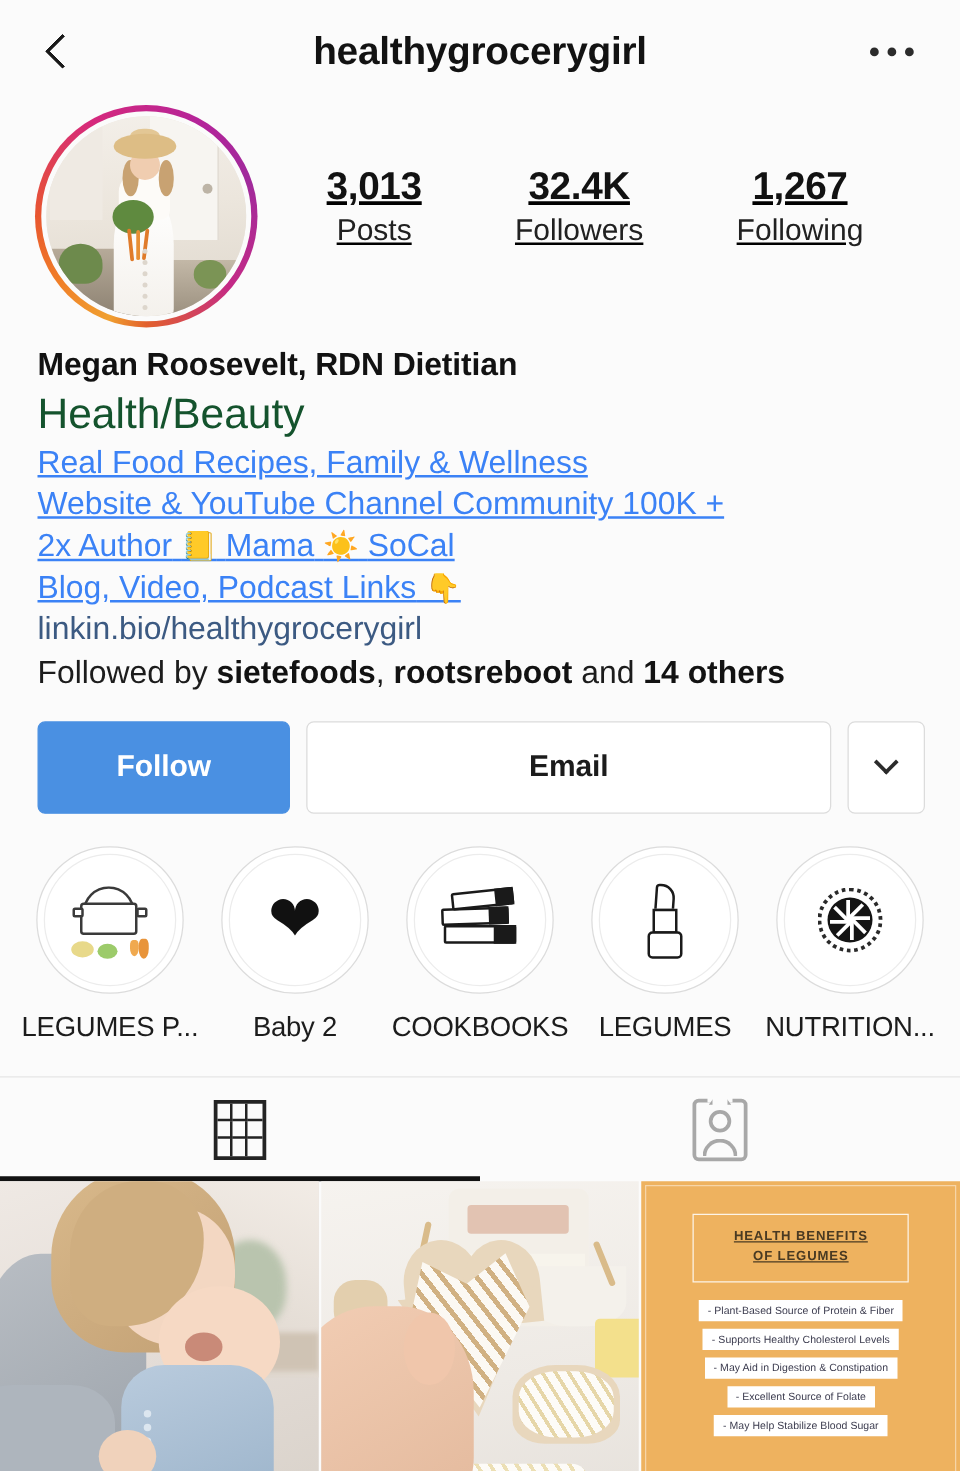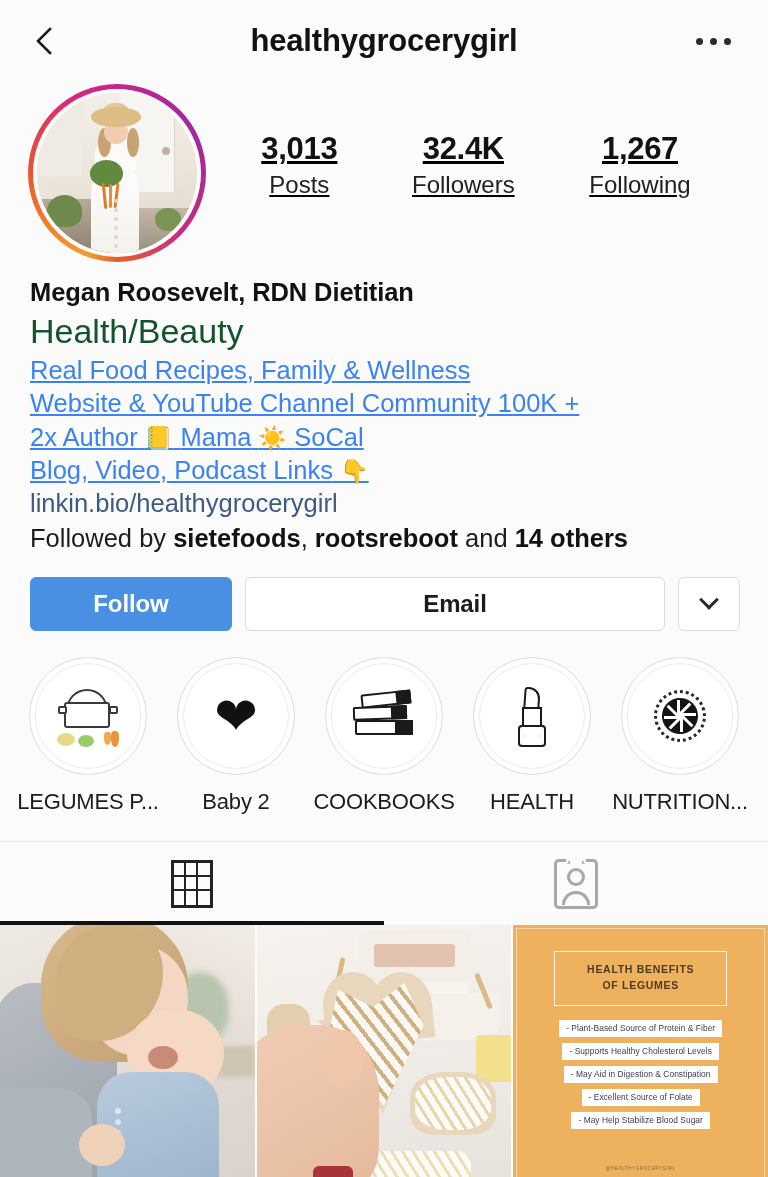--- a/index.html
+++ b/index.html
@@ -83,21 +83,21 @@
   .bio-cat { font-size:34px; color:#14532d; line-height:1.31; }
   .bio-line { font-size:25.5px; color:#3b82f6; line-height:1.31; white-space:nowrap;text-decoration:underline; }
   .bio-line .emo { font-size:23px; }
   .bio-link { font-size:25.5px; color:#3c5a82; line-height:1.31; display:block; }
   .bio-followed { font-size:25.5px; color:#1c1c1c; line-height:1.31; margin-top:1px; }
   .bio-followed b { font-weight:bold; color:#121212; }
 
   
   .actions { display:flex; gap:13px; padding:22px 28px 0 30px; align-items:stretch; }
   .btn {
-    height:54px; border-radius:6px; display:flex; align-items:center; justify-content:center;
+    height:74px; border-radius:6px; display:flex; align-items:center; justify-content:center;
     font-size:24px; font-weight:bold; letter-spacing:-0.1px;
   }
   .btn-follow { flex:0 0 202px; background:#4a90e2; color:#fff; border:1px solid #4a90e2; }
   .btn-ghost { flex:1 1 0; background:#fff; color:#1c1c1c; border:1.5px solid #dcdcdc; }
   .btn-more { flex:0 0 62px; background:#fff; border:1.5px solid #dcdcdc; }
   .chev-down { width:14px; height:14px; border-right:3px solid #2b2b2b; border-bottom:3px solid #2b2b2b;
     transform:rotate(45deg) translate(-3px,-3px); }
 
   
   .highlights { display:flex; padding:26px 14px 0 14px; gap:0; justify-content:space-between; }
@@ -215,21 +215,21 @@
   .c2-cc2i { position:absolute; right:8%; top:58%; width:30%; height:20%;
     background:repeating-linear-gradient(58deg,#fdfbf7 0 6px,#e6d6a8 6px 9px); border-radius:40%; }
   .c2-cc3 { position:absolute; left:40%; bottom:-4%; width:44%; height:18%;
     background:repeating-linear-gradient(58deg,#fdfbf7 0 6px,#ecdfb4 6px 9px); border-radius:14px; }
   .c2-red { position:absolute; left:22%; bottom:-2%; width:16%; height:10%; background:#a8343a; border-radius:6px; }
 
   
   .c3 { background:#eeb25f; display:flex; flex-direction:column; align-items:center; }
   .c3-inner { position:absolute; inset:3px; border:1px solid rgba(255,255,255,.45); }
   .c3-titlebox { margin-top:26px; width:68%; border:1.2px solid rgba(255,255,255,.85); padding:10px 6px 11px; text-align:center; }
-  .c3-title { font-size:10.5px; color:#4a3a22; letter-spacing:.7px; line-height:1.5; font-weight:bold; }
+  .c3-title { font-size:10.5px; color:#4a3a22; letter-spacing:.7px; line-height:1.5; font-weight:bold;text-decoration:underline; }
   .c3-list { margin-top:14px; width:100%; display:flex; flex-direction:column; align-items:center; gap:6px; }
   .c3-item { background:#fff; color:#3b3b4e; font-size:8.4px; padding:3px 7px 4px; letter-spacing:.05px; white-space:nowrap; }
   .c3-wm { position:absolute; bottom:16px; left:0; right:0; text-align:center; font-size:4.6px;
     color:#8a6a38; letter-spacing:.55px; }
 </style>
 </head>
 <body>
 
 <div id="app">
 
@@ -362,21 +362,21 @@
     <div class="hl">
       <div class="hl-ring">
         <div class="hl-inner">
           <span class="lip">
             <span class="lip-tip"></span>
             <span class="lip-mid"></span>
             <span class="lip-base"></span>
           </span>
         </div>
       </div>
-      <div class="hl-label">HEALTH</div>
+      <div class="hl-label">LEGUMES</div>
     </div>
 
     <div class="hl">
       <div class="hl-ring">
         <div class="hl-inner">
           <span class="nut">
             <span class="nut-ring"></span>
             <span class="nut-core">
               <span class="nut-blade" style="transform:rotate(0deg)"></span>
               <span class="nut-blade" style="transform:rotate(45deg)"></span>

